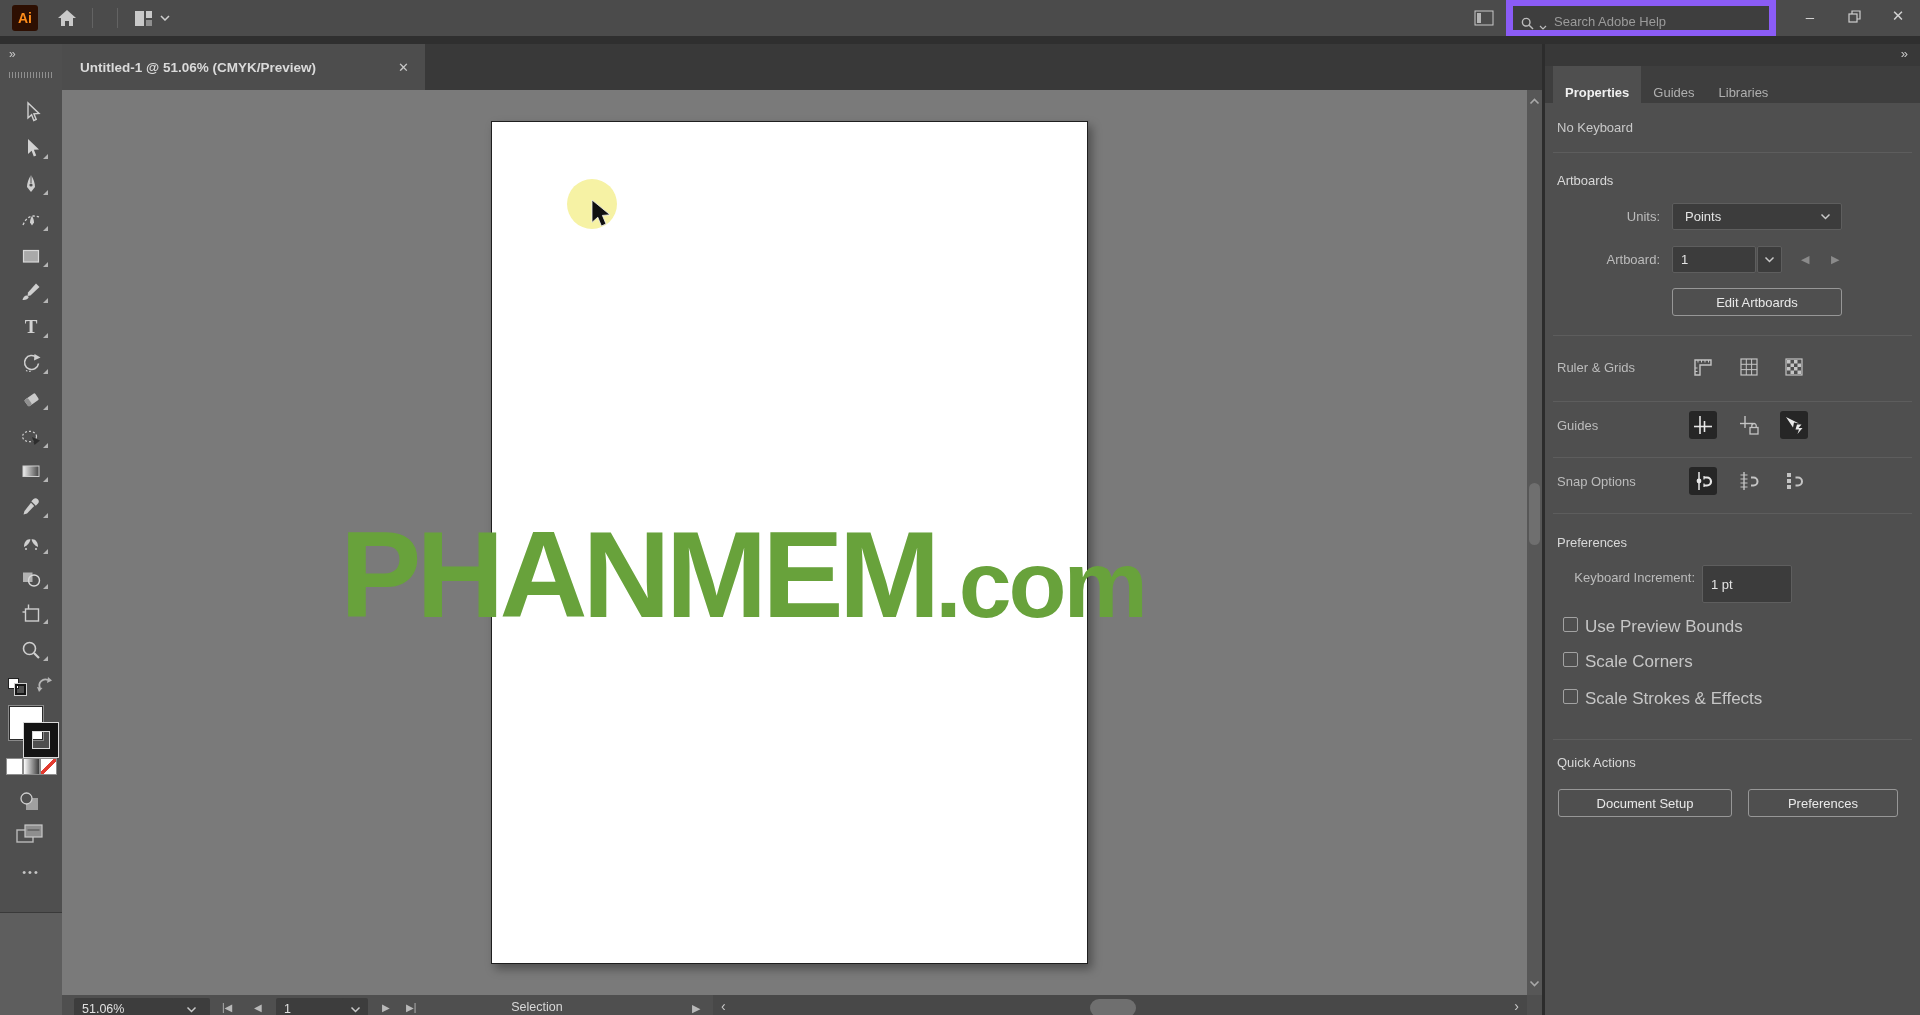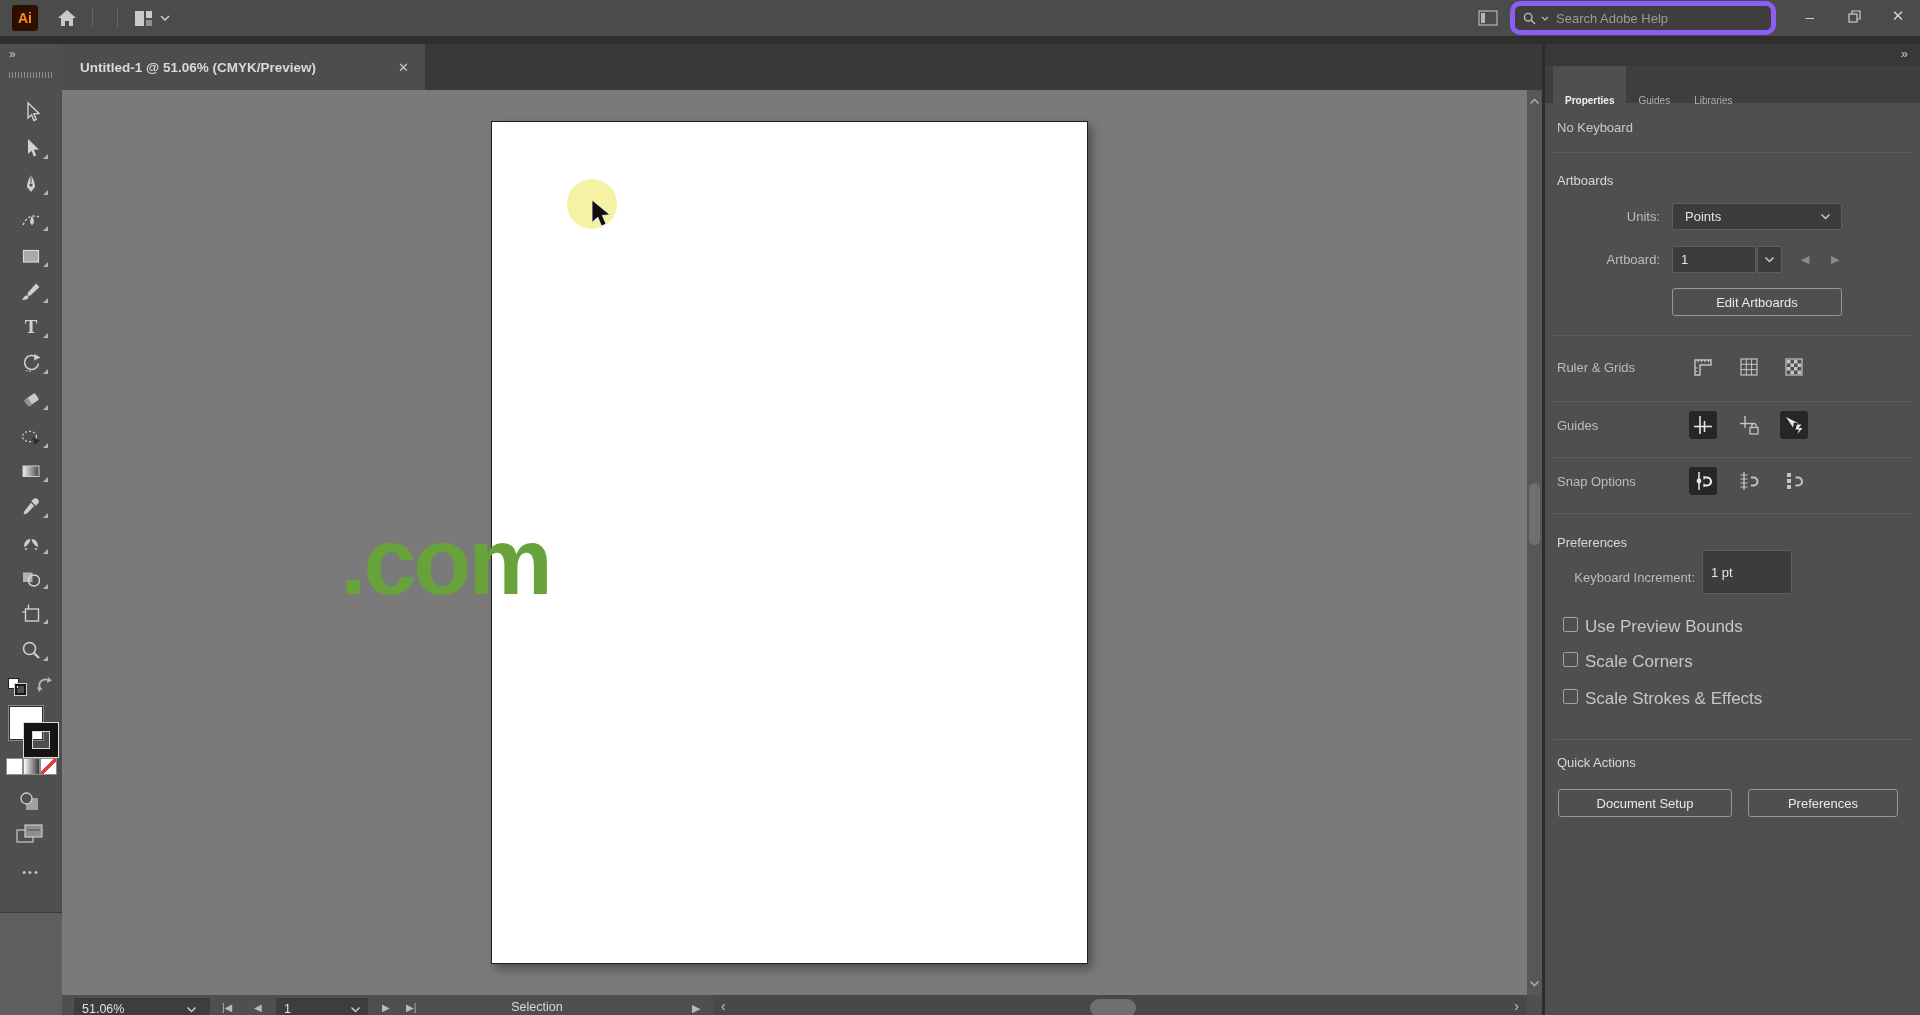--- a/index.html
+++ b/index.html
@@ -13,22 +13,22 @@
            display:flex;align-items:center;}
   .ai-logo{width:26px;height:26px;margin-left:12px;background:#2d0f02;color:#ff8c1a;
            font-weight:bold;font-size:14px;display:flex;align-items:center;justify-content:center;
            border-radius:3px;}
   .home-btn{width:26px;height:26px;margin-left:16px;display:flex;align-items:center;justify-content:center;}
   .vsep{width:1px;height:20px;background:#636363;margin:0 12px;}
   .menus{display:flex;align-items:center;}
   .menu-item{padding:0 13px;font-size:14px;color:#e3e3e3;line-height:36px;cursor:default;}
   .ws-btn{display:flex;align-items:center;gap:7px;padding:0 4px;}
   .mb-right{margin-left:auto;display:flex;align-items:center;gap:12px;height:36px;}
-  .search{display:flex;align-items:center;width:240px;height:24px;background:#3e3e3e;
-          border:5px solid #8b5cf6;border-radius:10px;padding:0 8px;gap:5px;}
+  .search{display:flex;align-items:flex-end;width:240px;height:24px;background:#3e3e3e;
+          border:7px solid #8b5cf6;border-radius:0;padding:0 8px;gap:5px;}
   .search input{flex:1;background:transparent;border:none;outline:none;color:#cfcfcf;
           font-size:13px;font-family:"Liberation Sans",sans-serif;min-width:0;}
   .search input::placeholder{color:#9b9b9b;}
   .winbtns{display:flex;height:36px;}
   .winbtn{width:44px;height:32px;display:flex;align-items:center;justify-content:center;
           color:#d2d2d2;font-size:15px;}
 
   
   .understrip{position:absolute;left:0;top:36px;width:1920px;height:8px;background:#2f2f2f;}
   .tabstrip{position:absolute;left:0;top:44px;width:1920px;height:46px;background:#393939;}
@@ -91,21 +91,21 @@
   .htrack{position:absolute;left:651px;top:0;width:814px;height:26px;background:#484848;}
   .hthumb{position:absolute;left:377px;top:4px;width:46px;height:18px;background:#6f6f6f;border-radius:9px;}
   .harrow{position:absolute;top:3px;color:#c9c9c9;font-size:14px;}
 
   
   .rpanel{position:absolute;left:1545px;top:44px;width:375px;height:971px;background:#4f4f4f;}
   .rp-strip{position:absolute;left:0;top:0;width:375px;height:22px;background:#383838;}
   .rp-strip .collapse{position:absolute;right:12px;top:2px;font-size:13px;color:#c9c9c9;}
   .rp-tabs{position:absolute;left:0;top:22px;width:375px;height:37px;background:#3e3e3e;
           display:flex;padding-left:8px;box-sizing:border-box;}
-  .rp-tab{padding:16px 12px;line-height:37px;font-size:10px;color:#b0b0b0;}
+  .rp-tab{padding:8px 12px;line-height:37px;font-size:13px;color:#b0b0b0;}
   .rp-tab.active{background:#4f4f4f;color:#f0f0f0;font-weight:bold;}
   .rp-body{position:absolute;left:0;top:59px;width:375px;height:912px;}
   .rp-div{position:absolute;left:8px;width:359px;height:1px;background:#5d5d5d;}
   .rp-head{position:absolute;left:12px;font-size:13px;color:#d8d8d8;}
   .rp-label{position:absolute;font-size:13px;color:#bcbcbc;}
   .rlabel{position:absolute;left:0;text-align:right;font-size:13px;color:#bcbcbc;}
   .fld{position:absolute;background:#3c3c3c;border:1px solid #5e5e5e;border-radius:2px;
        color:#e4e4e4;font-size:13px;display:flex;align-items:center;box-sizing:border-box;}
   .obtn{position:absolute;border:1px solid #979797;border-radius:3px;color:#e9e9e9;font-size:13px;
        display:flex;align-items:center;justify-content:center;background:transparent;box-sizing:border-box;}
@@ -333,20 +333,21 @@
         </svg>
     </div>
     <div class="dots">•••</div>
     <div class="dock-tail"></div>
   </div>
 
   <div class="canvas">
     <div class="artboard"></div>
     <div class="hl-circle"></div>
     <div class="watermark">
+      <span style="color:#68a23b">PHANMEM</span>
         <span class="wm-com" style="color:#68a23b">.com</span>
     </div>
     <div class="cursor">
       <svg width="26" height="30" viewBox="0 0 13 15">
           <path d="M1 0 L1 11.2 L3.9 8.6 L5.7 13 L8 12 L6.2 7.7 L10 7.4 Z" fill="#101010" stroke="#f2f2f2" stroke-width="0.4"></path>
         </svg>
     </div>
   </div>
 
   <div class="vscroll">
@@ -546,21 +547,21 @@
               <path d="M12.5 7.5 h2.5 a4 4 0 0 1 0 8 h-2.5" fill="none" stroke="#c4c4c4" stroke-width="2"></path>
             </svg>
         </span>
       </div>
 
       <div class="rp-div" style="top:410px"></div>
 
       <div class="rp-head" style="top:432px">Preferences</div>
 
       <div class="rlabel" style="top:462px;width:150px;line-height:26px">Keyboard Increment:</div>
-      <div class="fld" style="left:157px;top:447px;width:90px;height:44px">
+      <div class="fld" style="left:157px;top:462px;width:90px;height:38px">
         <span style="padding-left:8px">1 pt</span>
       </div>
 
       <div class="cb" style="top:514px"></div>
       <div class="cbl" style="top:514px">Use Preview Bounds</div>
       <div class="cb" style="top:549px"></div>
       <div class="cbl" style="top:549px">Scale Corners</div>
       <div class="cb" style="top:586px"></div>
       <div class="cbl" style="top:586px">Scale Strokes &amp; Effects</div>
 

